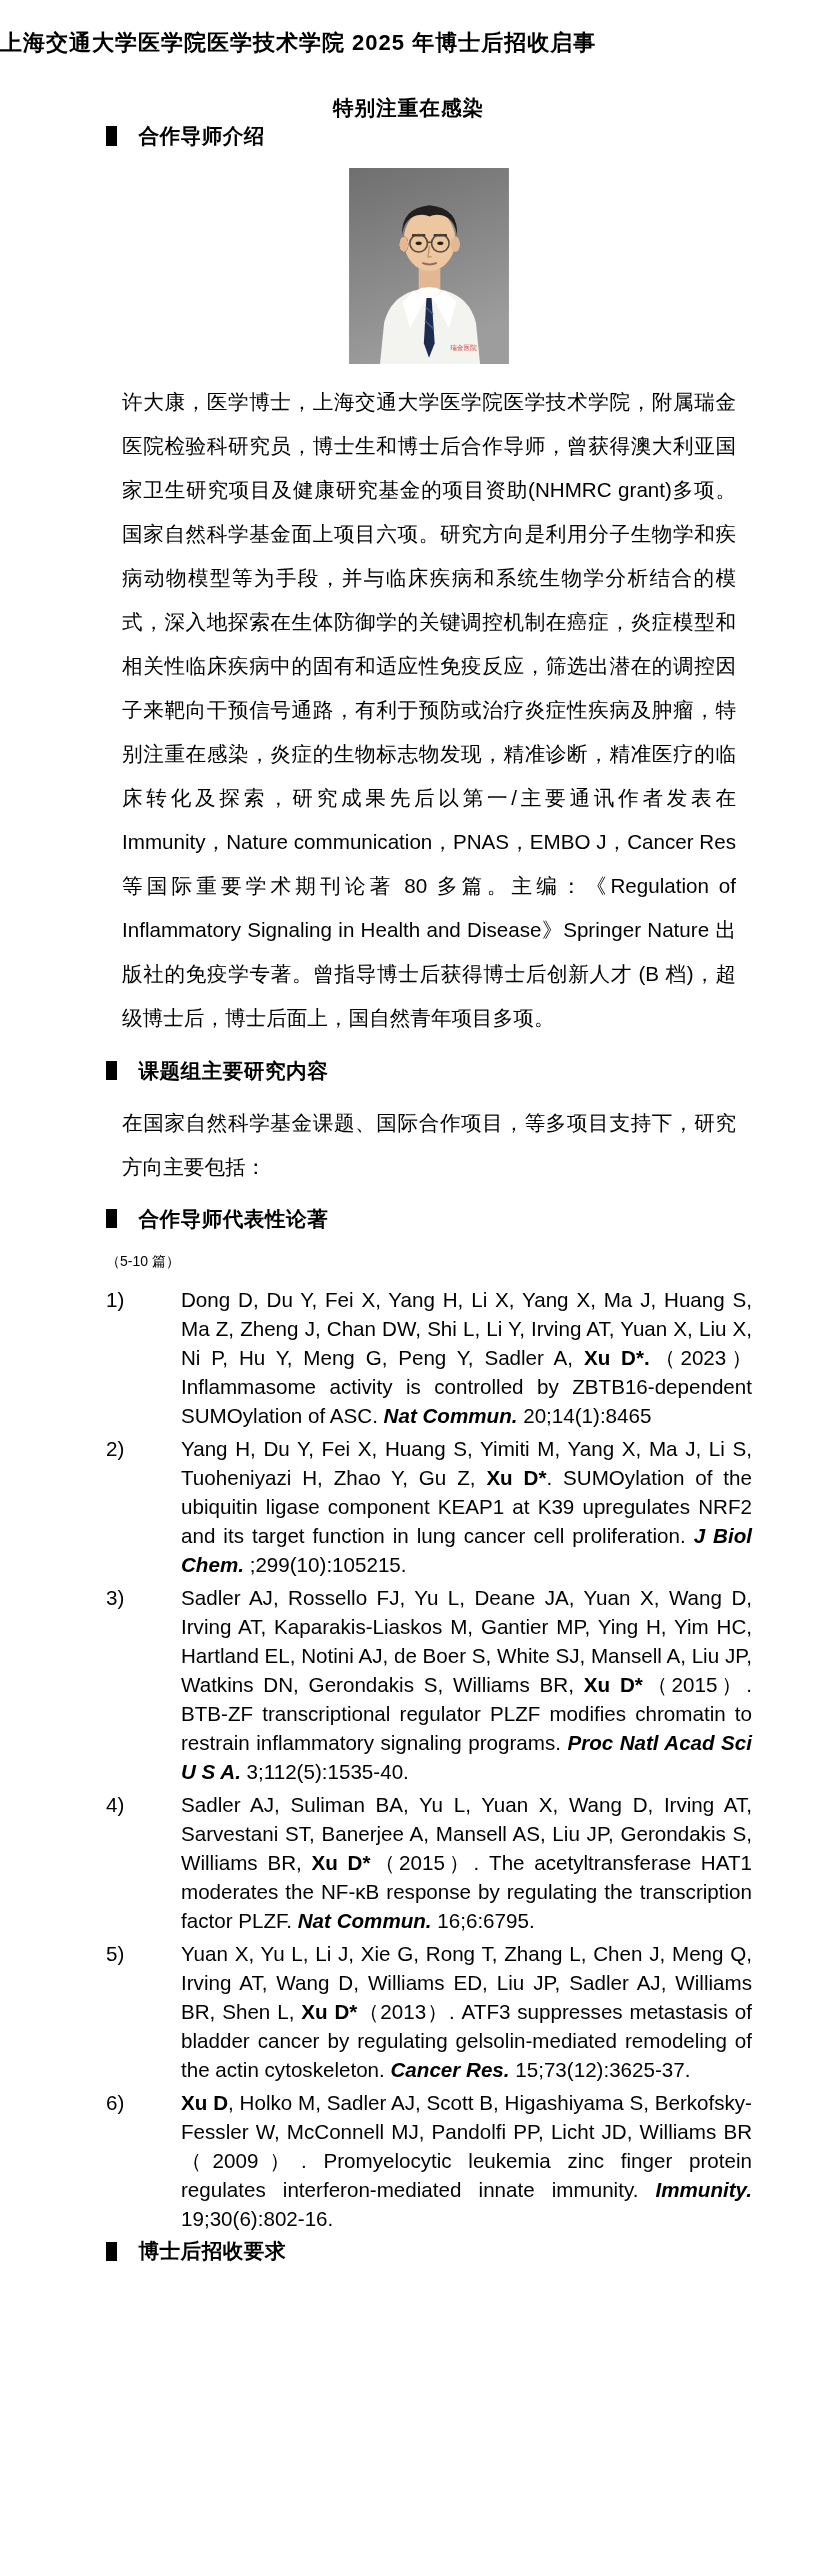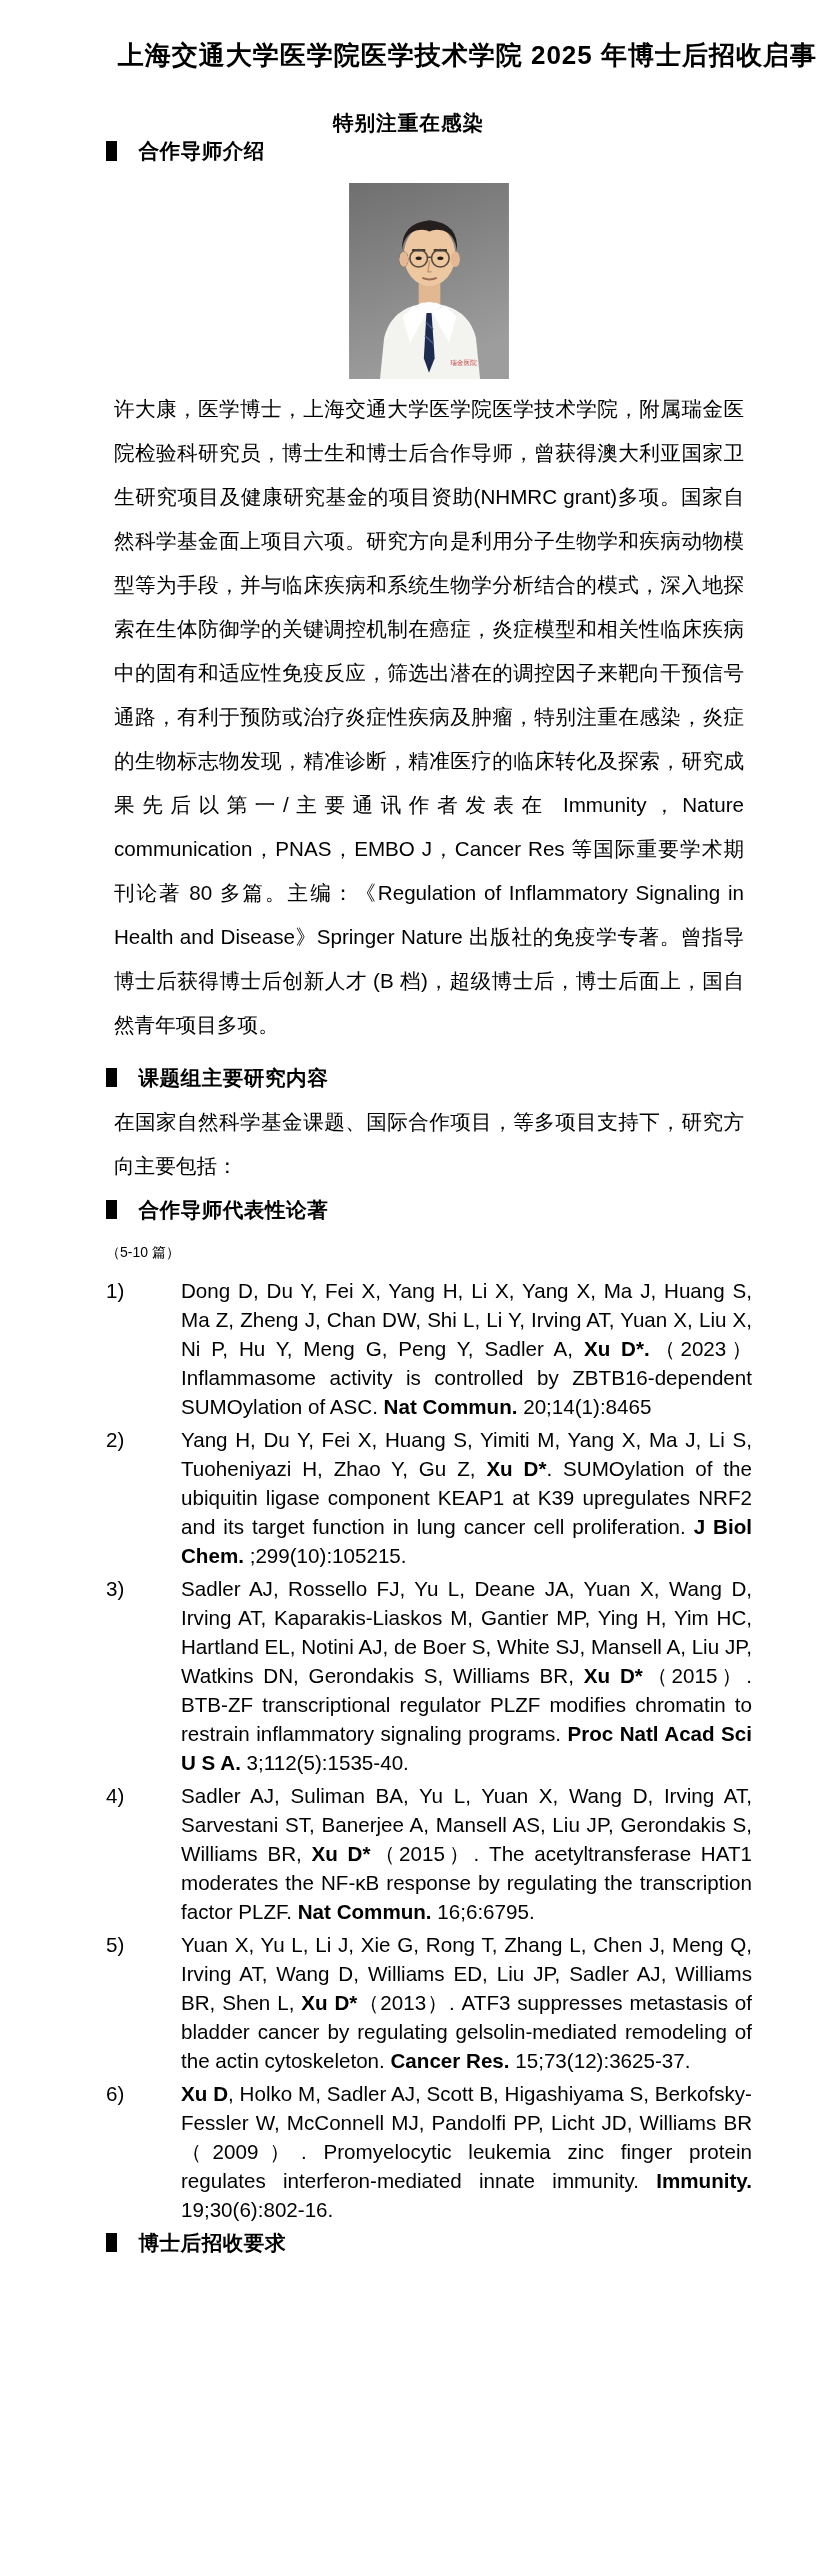--- a/index.html
+++ b/index.html
@@ -7,24 +7,24 @@
     position:relative;
     width:817px;
     height:3468px;
     overflow:hidden;
     background:#ffffff;
     color:#000000;
     font-family:"Liberation Sans","DejaVu Sans",sans-serif;
   }
   .doc-title{
     margin:0;
-    padding-top:38px;
-    font-size:26px;
+    padding-top:28px;
+    font-size:22px;
     font-weight:700;
-    text-align:right;
+    text-align:left;
     letter-spacing:1px;
   }
   .doc-subtitle{
     margin:36px 0 0 0;
     font-size:20.6px;
     font-weight:700;
     text-align:center;
     letter-spacing:1px;
   }
   .content{padding:0 65px 0 106px;}
@@ -46,34 +46,34 @@
   }
   .photo-wrap{
     width:160px;height:196px;
     margin:17.5px auto 8.2px auto;
   }
   .photo-wrap svg{display:block;width:100%;height:100%;}
   .body-text{
     font-size:20.6px;
     line-height:44px;
     text-align:justify;
-    margin:8px;
+    margin:16px;
   }
   .note-line{font-size:14px;line-height:44px;margin:6.2px 0 0 0;}
   .pub-list{margin-top:2.1px;}
   .pub{
     display:flex;
     font-size:20.6px;
     line-height:29px;
     margin:0 0 4.1px 0;
   }
   .pub-num{flex:none;width:75px;}
   .pub-text{flex:1;text-align:justify;}
   .b{font-weight:700;}
-  .i{}
+  .i{font-style:italic;}
 </style>
 </head>
 <body>
 
 <div class="page">
 
   <h1 class="doc-title">上海交通大学医学院医学技术学院 2025 年博士后招收启事</h1>
   <h2 class="doc-subtitle">特别注重在感染</h2>
 
   <div class="content">

